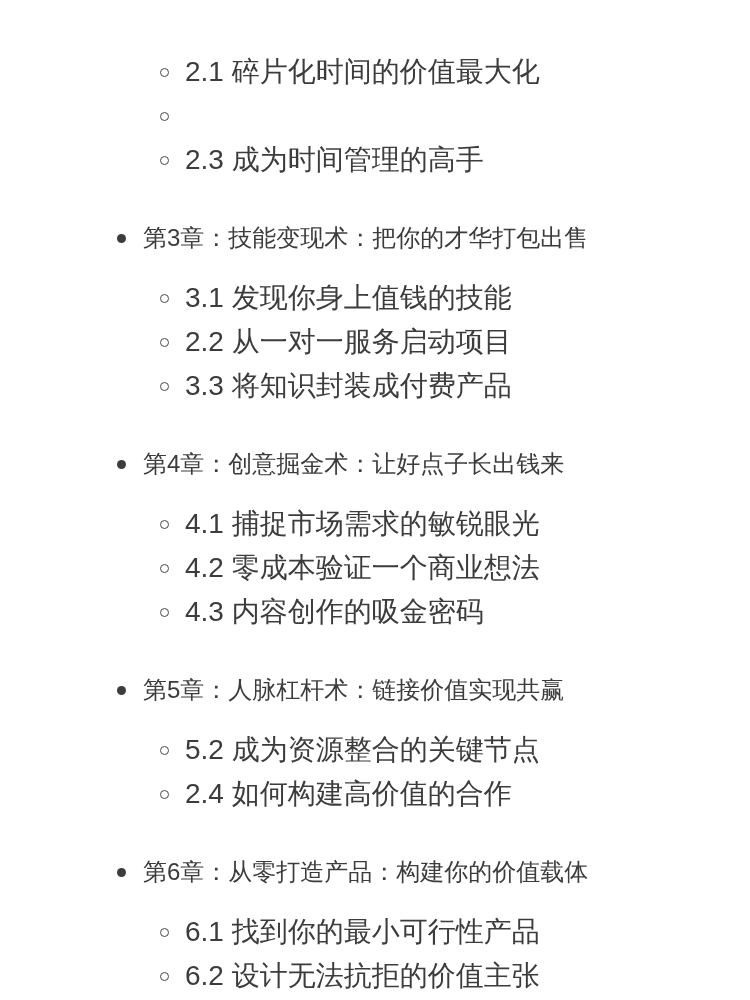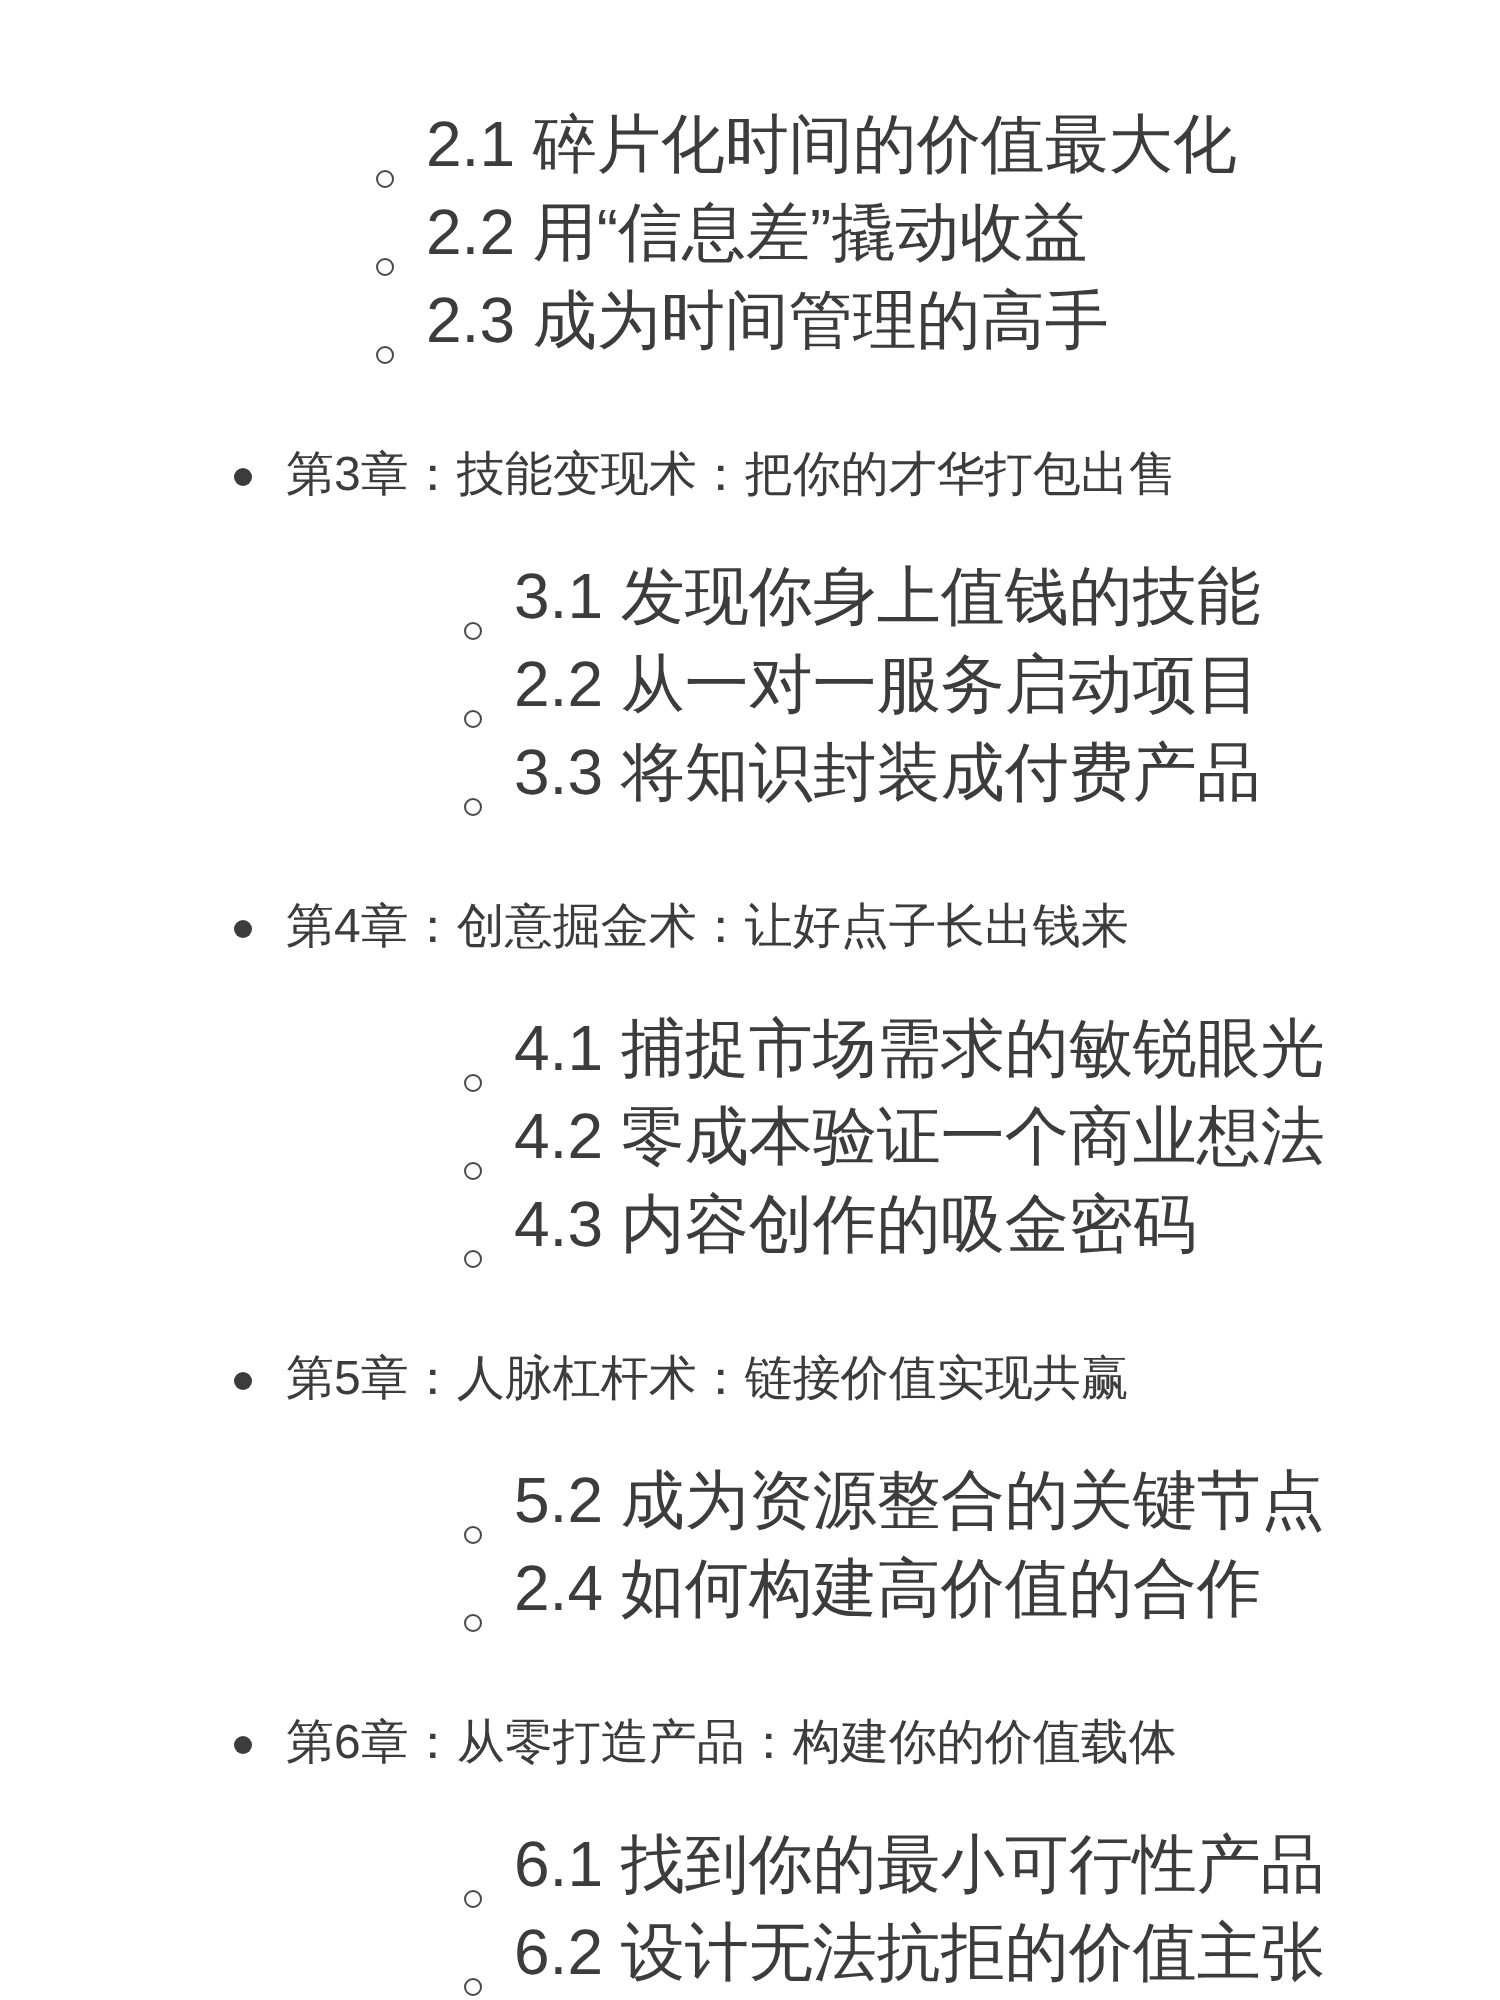--- a/index.html
+++ b/index.html
@@ -12,26 +12,25 @@
     font-family: "Liberation Sans", "DejaVu Sans", sans-serif;
     overflow: hidden;
   }
   .page { padding-top: 50px; }
 
   ul.sub-list { list-style: none; margin: 0; padding: 0; }
 
   .sub-item {
     height: 44px;
     display: flex;
-    align-items: flex-end;
+    align-items: center;
     padding-left: 160px;
-    font-size: 32px;
+    font-size: 28px;
     line-height: 44px;
     white-space: nowrap;
-    margin-left: 28px;
   }
   .chapter-line {
     height: 44px;
     display: flex;
     align-items: center;
     padding-left: 117px;
     font-size: 24px;
     line-height: 44px;
     white-space: nowrap;
     margin-top: 34px;
@@ -46,35 +45,34 @@
   }
   .bullet.circle {
     width: 9px; height: 9px;
     border-radius: 50%;
     border: 1.5px solid #484848;
     background: transparent;
     margin-right: 16px;
   }
 
   .chapter-block { margin-top: 10px; }
-  .chapter-block ul.sub-list { margin-top: 16px; padding-left: 44px; }
+  .chapter-block ul.sub-list { margin-top: 16px; }
 </style>
 </head>
 <body>
 
 <div class="page">
 
   <ul class="sub-list">
     <li class="sub-item">
       <span class="bullet circle"></span>
       <span>2.1 碎片化时间的价值最大化</span>
     </li>
     <li class="sub-item">
       <span class="bullet circle"></span>
-      <span>2.2 用“信息差”撬动收益</span>
     </li>
     <li class="sub-item">
       <span class="bullet circle"></span>
       <span>2.3 成为时间管理的高手</span>
     </li>
   </ul>
 
   <div class="chapter-block">
     <div class="chapter-line">
       <span class="bullet disc"></span>

